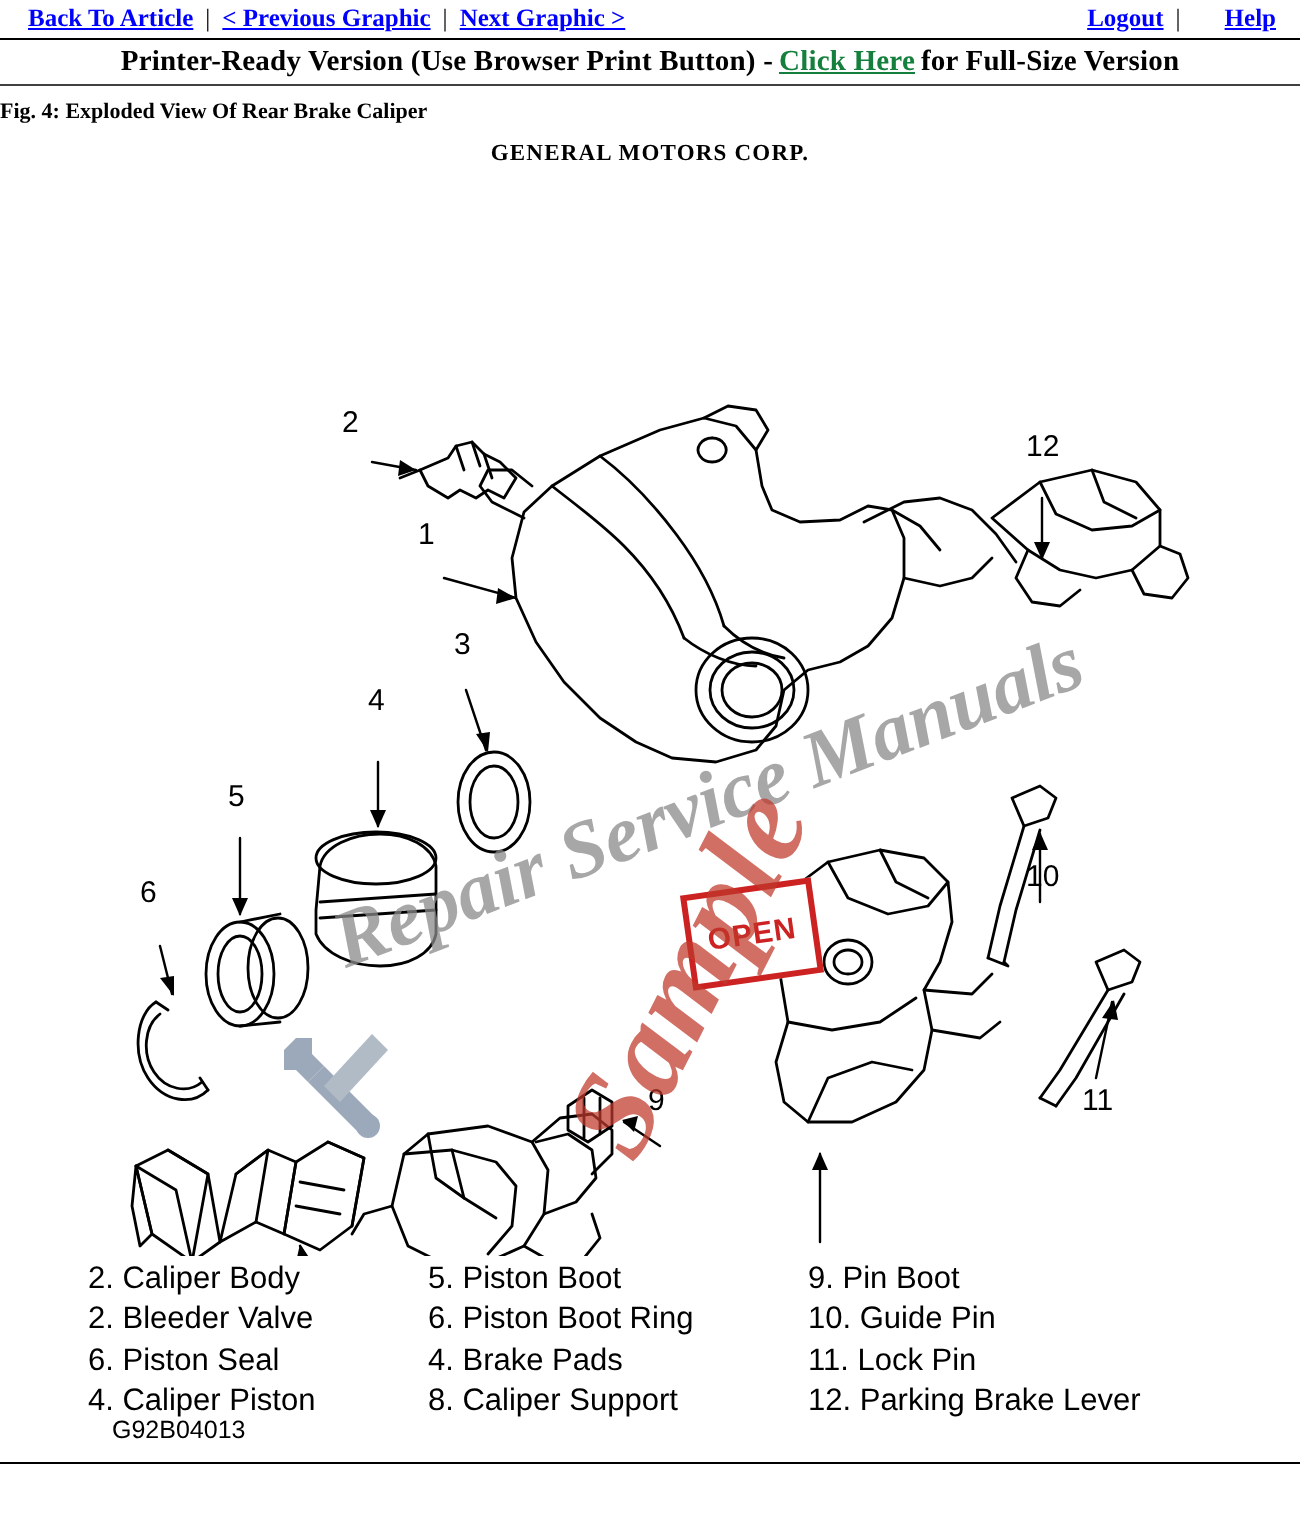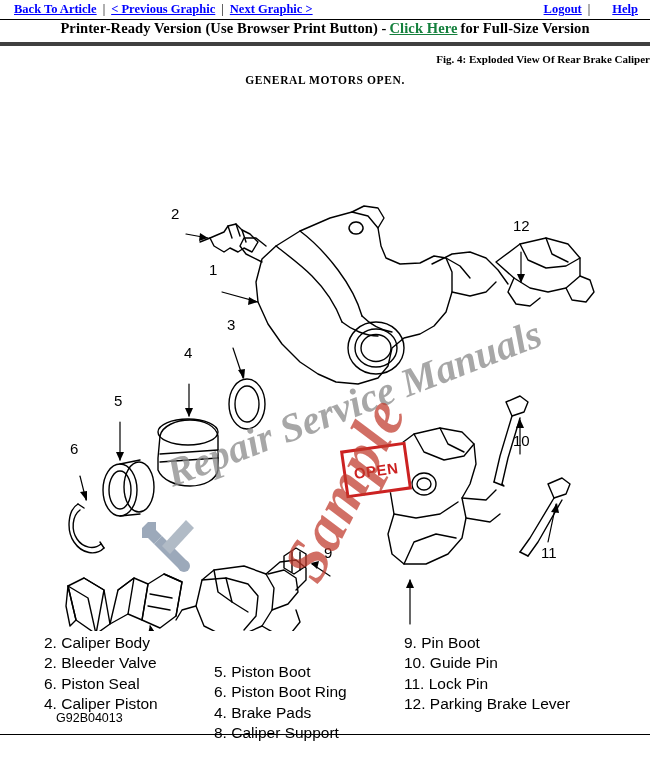--- a/index.html
+++ b/index.html
@@ -48,40 +48,40 @@
   }
   .sep {
     padding: 0 6px;
     color: #000;
   }
   .topnav .right .navlink { font-weight: bold; padding-left: 16px; }
 
   
   .printbar {
     height: 22px;
-    border-bottom: 4px solid #404040;
+    border-bottom: 1px solid #404040;
     display: flex;
-    align-items: flex-start;
+    align-items: center;
     justify-content: center;
     font-size: 14.5px;
     font-weight: bold;
     letter-spacing: .1px;
     font-family: Liberation Serif, serif;
   }
   .printbar .link {
     color: #15803d;
     text-decoration: underline;
     font-weight: bold;
     cursor: pointer;
     margin: 0 3px;
   }
 
   
   .figcap {
-    text-align: right;
+    text-align: left;
     font-size: 11px;
     font-weight: bold;
     padding-top: 6px;
     line-height: 1.35;
   }
   .figcorp {
     text-align: center;
     font-size: 11.5px;
     font-weight: bold;
     letter-spacing: .6px;
@@ -163,21 +163,21 @@
     display: flex;
     padding-left: 44px;
     gap: 0px;
   }
   .legend .col {
     font-family: "Liberation Sans", sans-serif;
     font-size: 15.5px;
     line-height: 20.5px;
   }
   .legend .col.c1 { width: 170px; }
-  .legend .col.c2 { width: 190px; margin-top: 29px; }
+  .legend .col.c2 { width: 190px; }
   .legend .col.c3 { width: 210px; }
   .legend .item { white-space: nowrap; }
 
   .figid {
     position: absolute;
     left: 56px;
     bottom: 10px;
     font-family: "Liberation Sans", sans-serif;
     font-size: 12.5px;
   }
@@ -210,21 +210,21 @@
     </div>
   </div>
 
   <div class="printbar">
     <span>Printer-Ready Version (Use Browser Print Button) - </span>
       <a class="link">Click Here</a>
       <span> for Full-Size Version</span>
   </div>
 
   <div class="figcap">Fig. 4: Exploded View Of Rear Brake Caliper</div>
-  <div class="figcorp">GENERAL MOTORS OPEN.</div>
+  <div class="figcorp">GENERAL MOTORS CORP.</div>
 
   <div class="drawing">
 
     <svg width="650" height="545" viewBox="0 0 650 545">
       <g fill="none" stroke="#000" stroke-width="1.4" stroke-linejoin="round" stroke-linecap="round">
 
         <path d="M256 196 L262 173 L276 160 L300 145 L330 132 L352 126 L368 130 L378 142
                  L381 160 L386 172 L400 178 L420 177 L434 170 L446 172 L452 186 L452 206
                  L446 226 L434 240 L420 248 L404 252 L392 262 L388 280 L378 292 L358 298
                  L336 296 L318 288 L300 276 L282 258 L268 238 L258 216 Z"></path>

